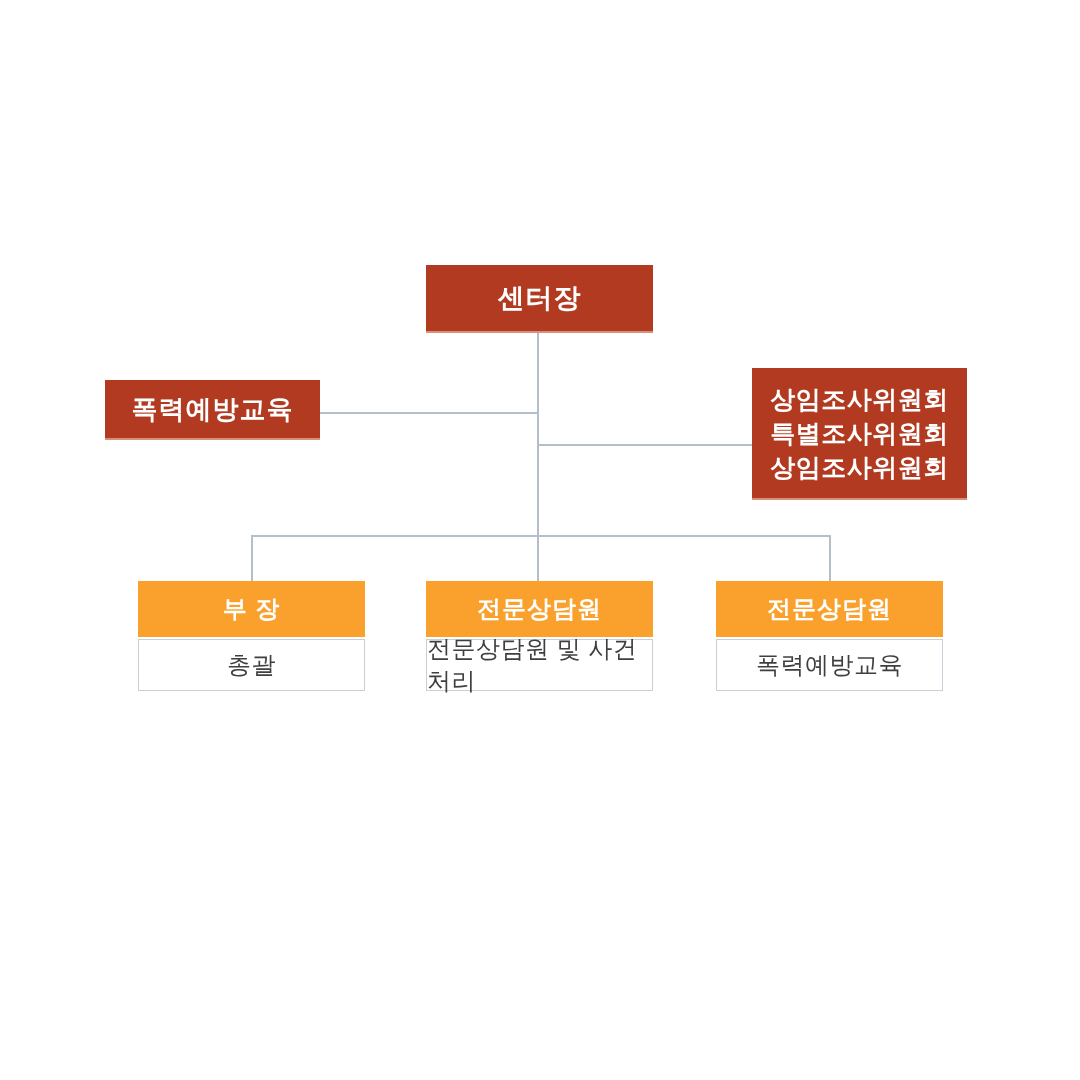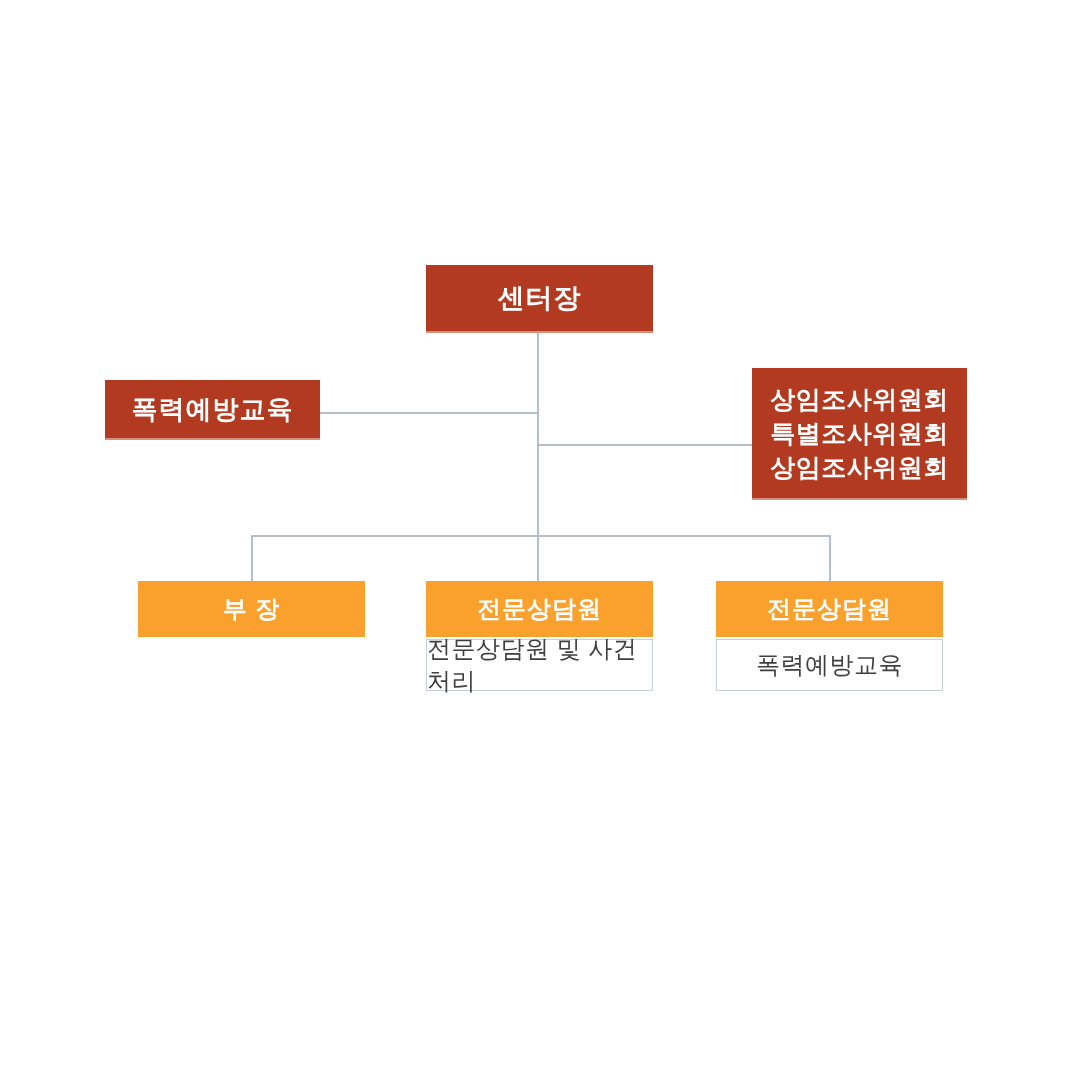--- a/index.html
+++ b/index.html
@@ -93,20 +93,21 @@
   </div>
 
   <div class="red-box" style="left:752px; top:368px; width:215px; height:132px;">
     <span class="line-text">상임조사위원회</span>
     <span class="line-text">특별조사위원회</span>
     <span class="line-text">상임조사위원회</span>
   </div>
 
   <div class="dept" style="left:138px; top:581px;">
     <div class="dept-header">부 장</div>
+    <div class="dept-body">총괄</div>
   </div>
 
   <div class="dept" style="left:426px; top:581px;">
     <div class="dept-header">전문상담원</div>
     <div class="dept-body">전문상담원 및 사건처리</div>
   </div>
 
   <div class="dept" style="left:716px; top:581px;">
     <div class="dept-header">전문상담원</div>
     <div class="dept-body">폭력예방교육</div>

